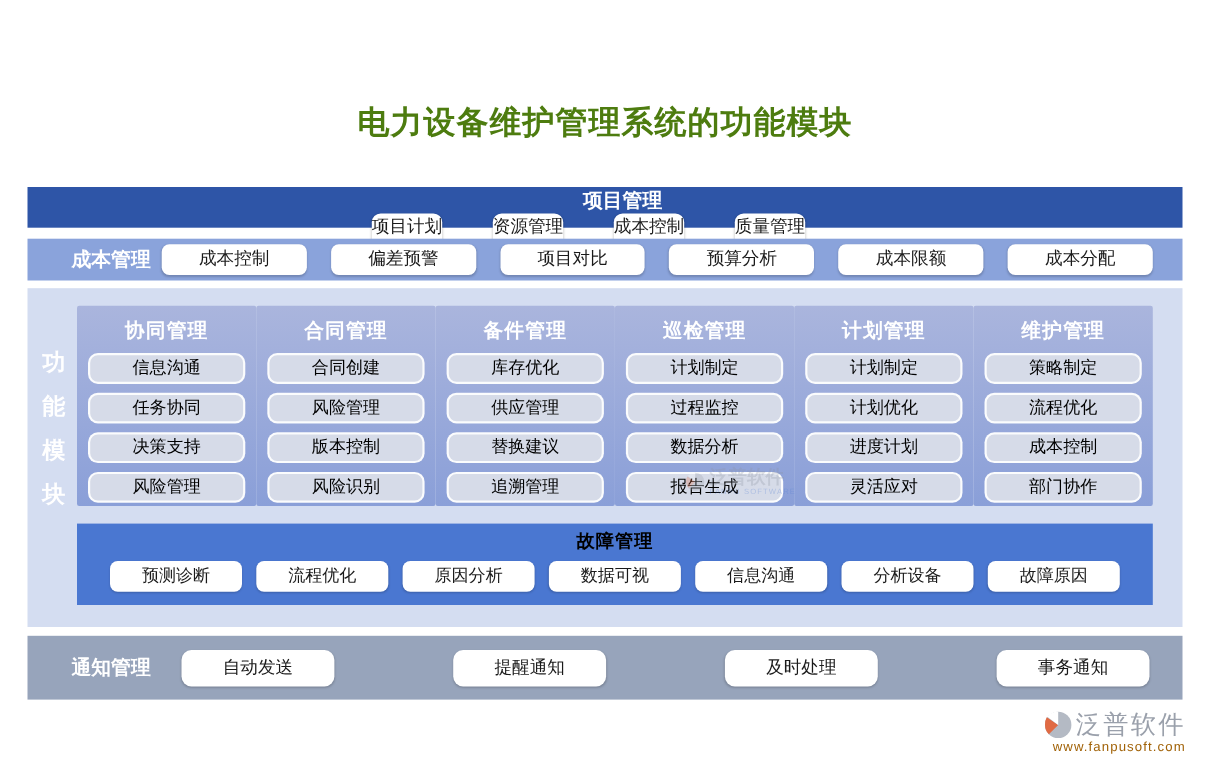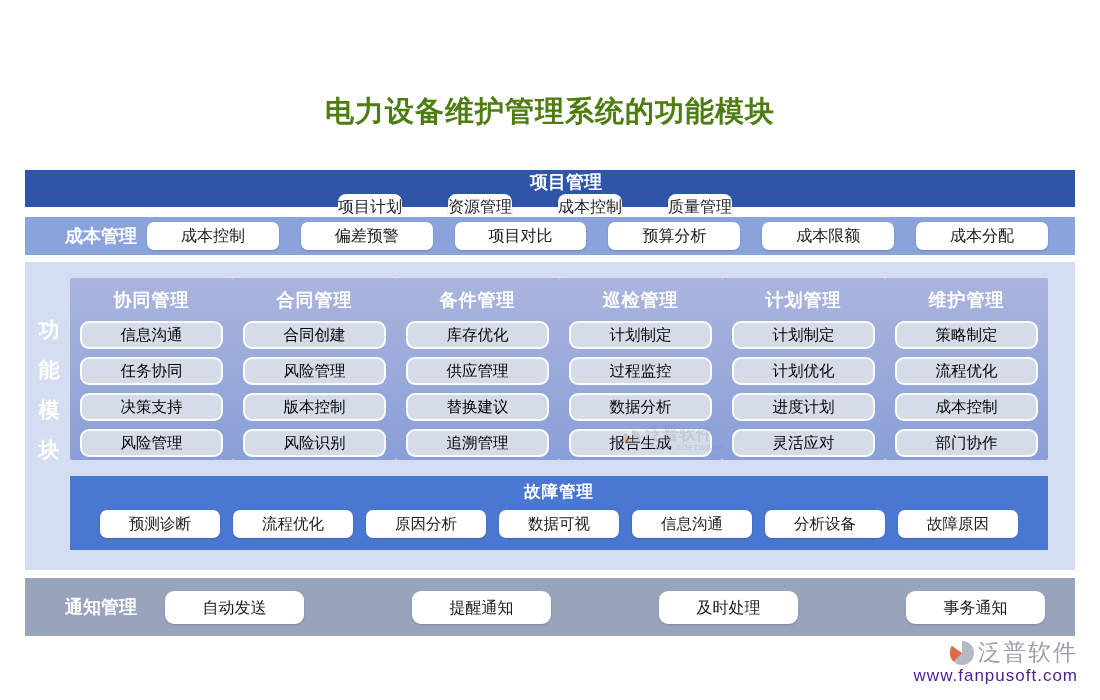--- a/index.html
+++ b/index.html
@@ -61,42 +61,42 @@
     background:#d6dbe8;border:2px solid rgba(255,255,255,0.9);
     border-radius:9px;height:24px;line-height:24px;text-align:center;
     font-size:15.5px;color:#000000;margin:0 1px 8px 1px;white-space:nowrap;
   }
   .col-item:last-child{margin-bottom:0;}
   .fault-box{
     position:absolute;left:45px;top:214px;width:978px;height:74px;
     background:#4a77d1;
   }
   .fault-header{
-    color:#ffffff;font-weight:bold;font-size:16.5px;text-align:center;
+    color:#000000;font-weight:bold;font-size:16.5px;text-align:center;
     padding-top:5px;letter-spacing:1px;
   }
   .fault-items{
     display:flex;gap:13px;padding:7px 30px 14px 30px;
   }
   .pill-fault{flex:1;height:28px;line-height:28px;border-radius:7px;font-size:15.5px;}
   
   .watermark{
     position:absolute;left:598px;top:163px;display:flex;align-items:center;
     gap:4px;opacity:0.28;pointer-events:none;
   }
   .watermark .wm-text{display:flex;flex-direction:column;line-height:1;}
   .watermark .wm-brand{font-size:17px;font-weight:bold;color:#8d94a3;}
   .watermark .wm-sub{font-size:7px;color:#4a77d1;letter-spacing:1px;margin-top:2px;}
   
   .footer-logo{
     position:absolute;right:22px;bottom:14px;text-align:right;
   }
   .footer-top{display:flex;align-items:center;justify-content:flex-end;gap:3px;}
   .brand-name{font-size:23px;color:#9aa0ab;letter-spacing:2px;}
-  .brand-url{font-size:17px;color:#4c1d95;letter-spacing:1px;margin-top:-2px;}
+  .brand-url{font-size:12px;color:#a16207;letter-spacing:1px;margin-top:-2px;}
   .logo-icon{width:26px;height:26px;display:inline-block;}
 </style>
 </head>
 <body>
 
 <div class="canvas">
 
   <h1 class="title">电力设备维护管理系统的功能模块</h1>
 
   <div class="band band-project">

